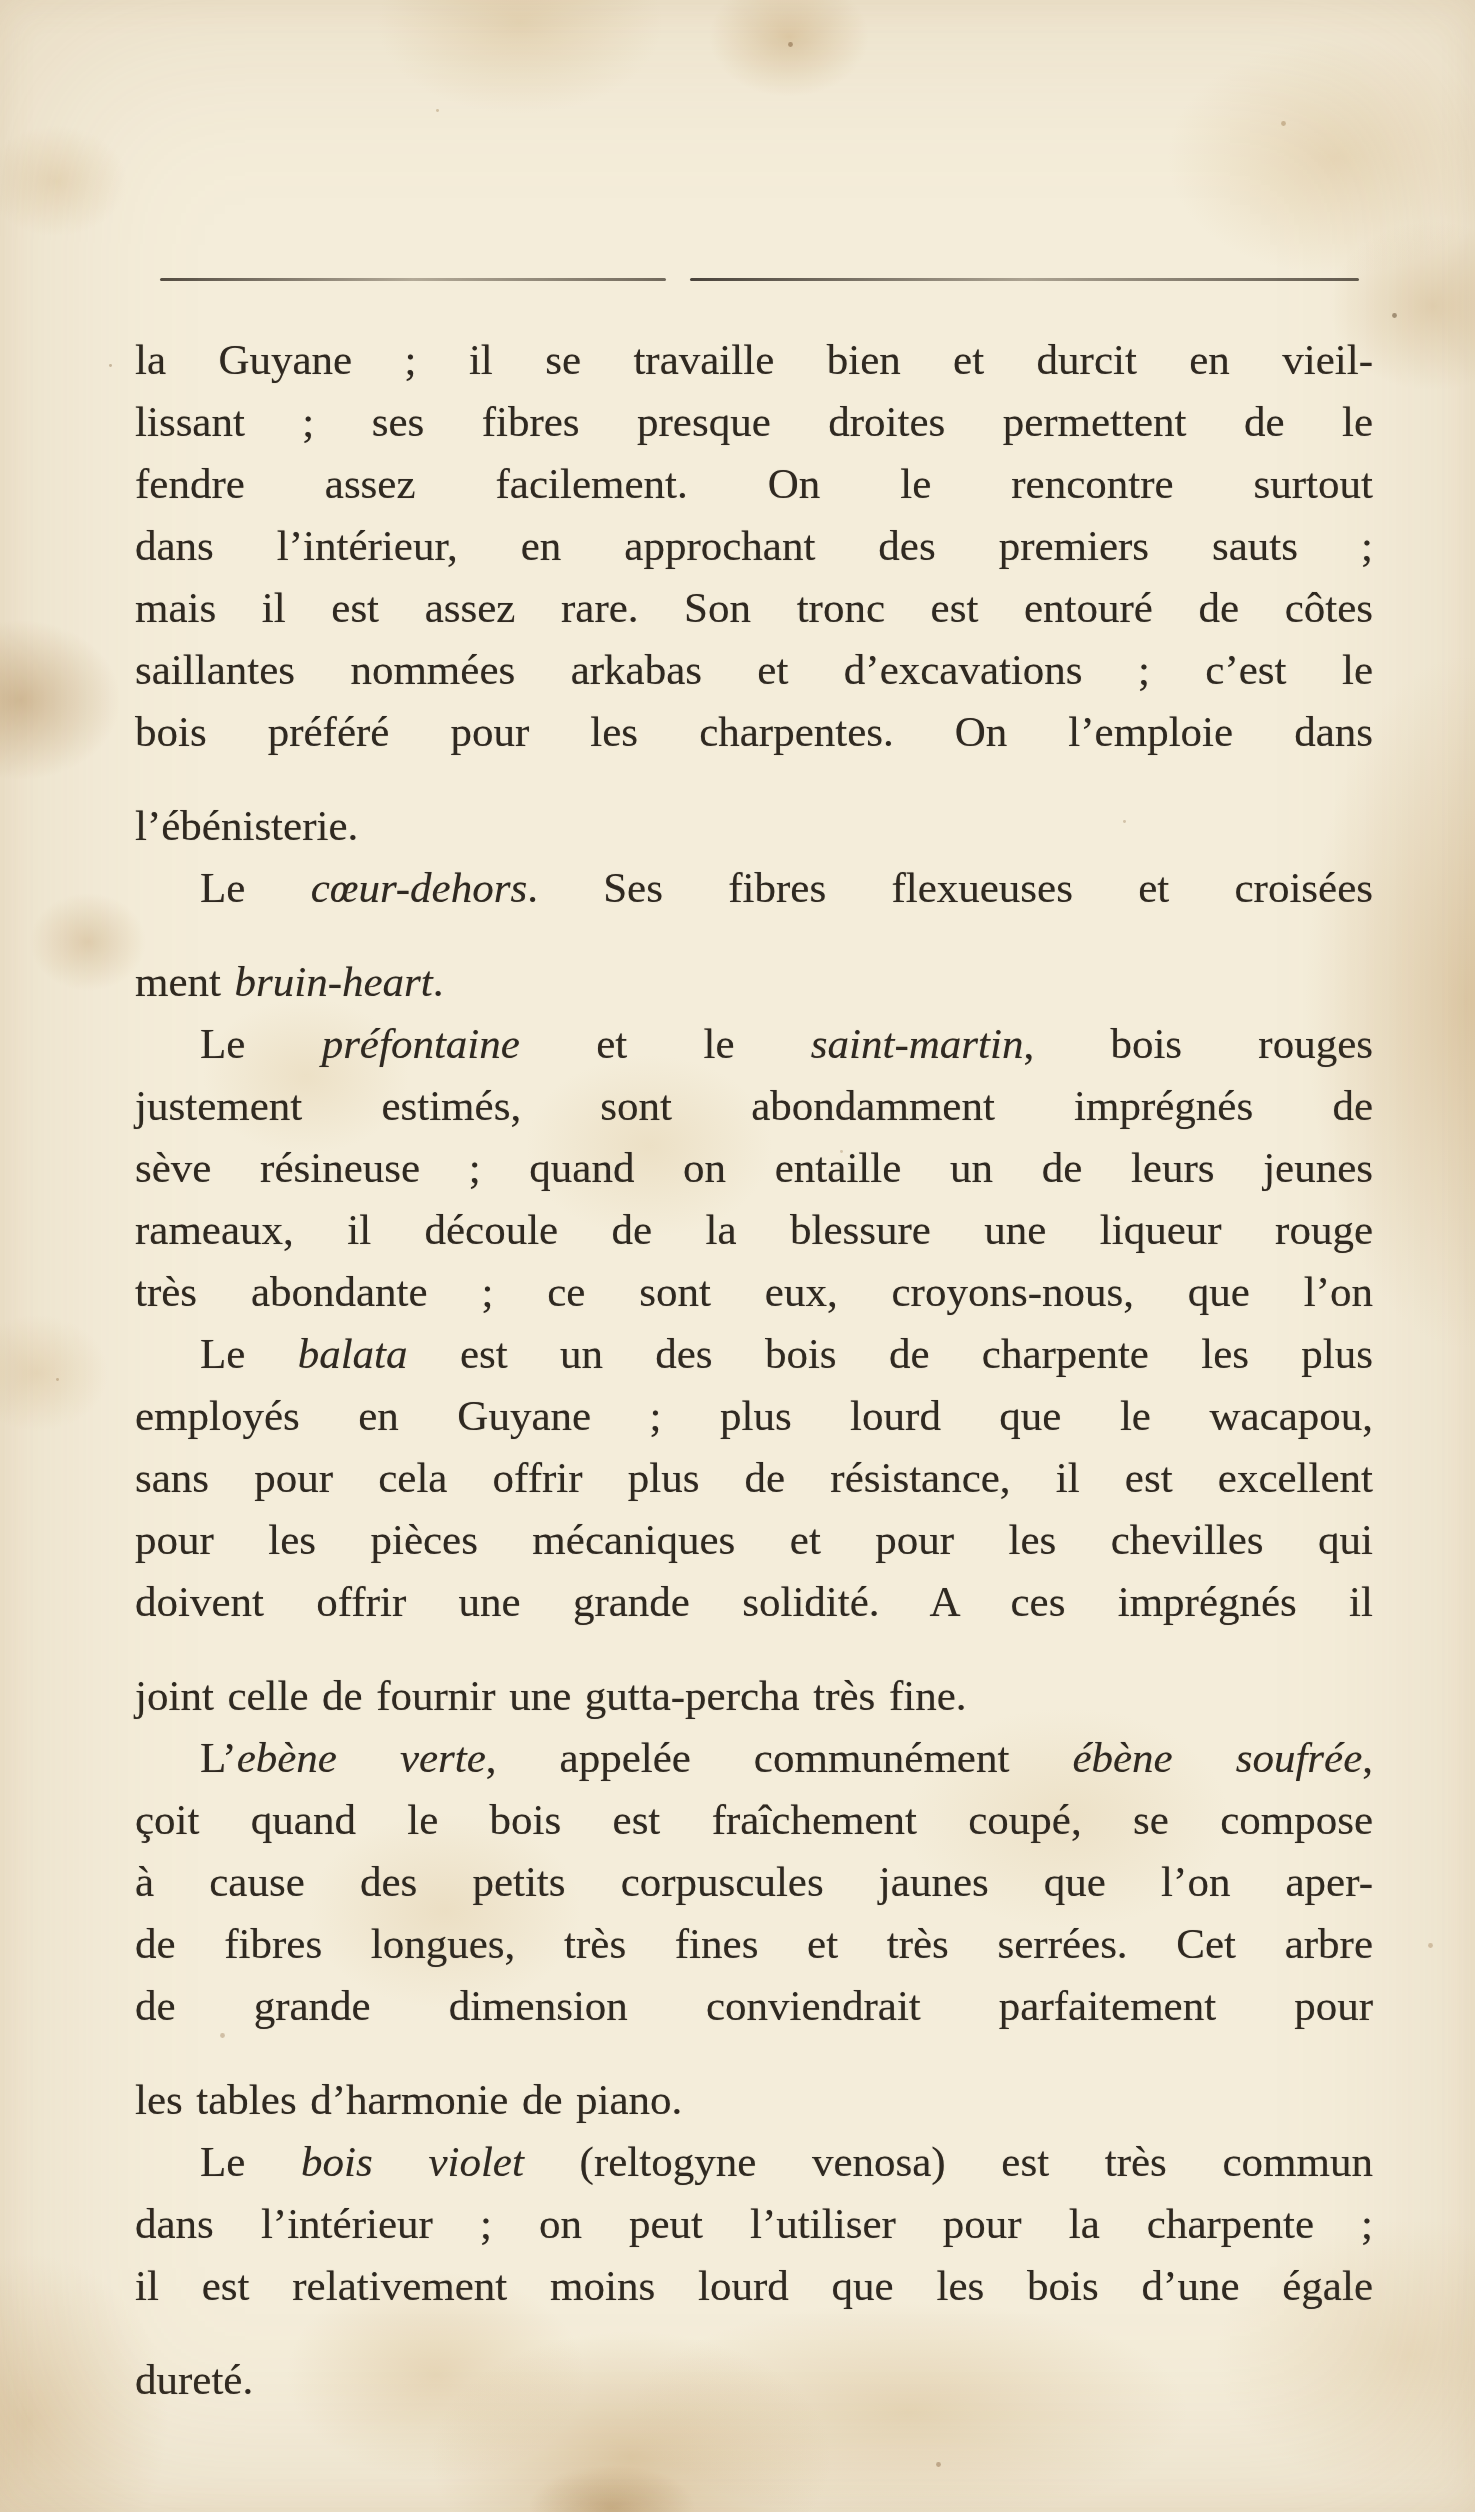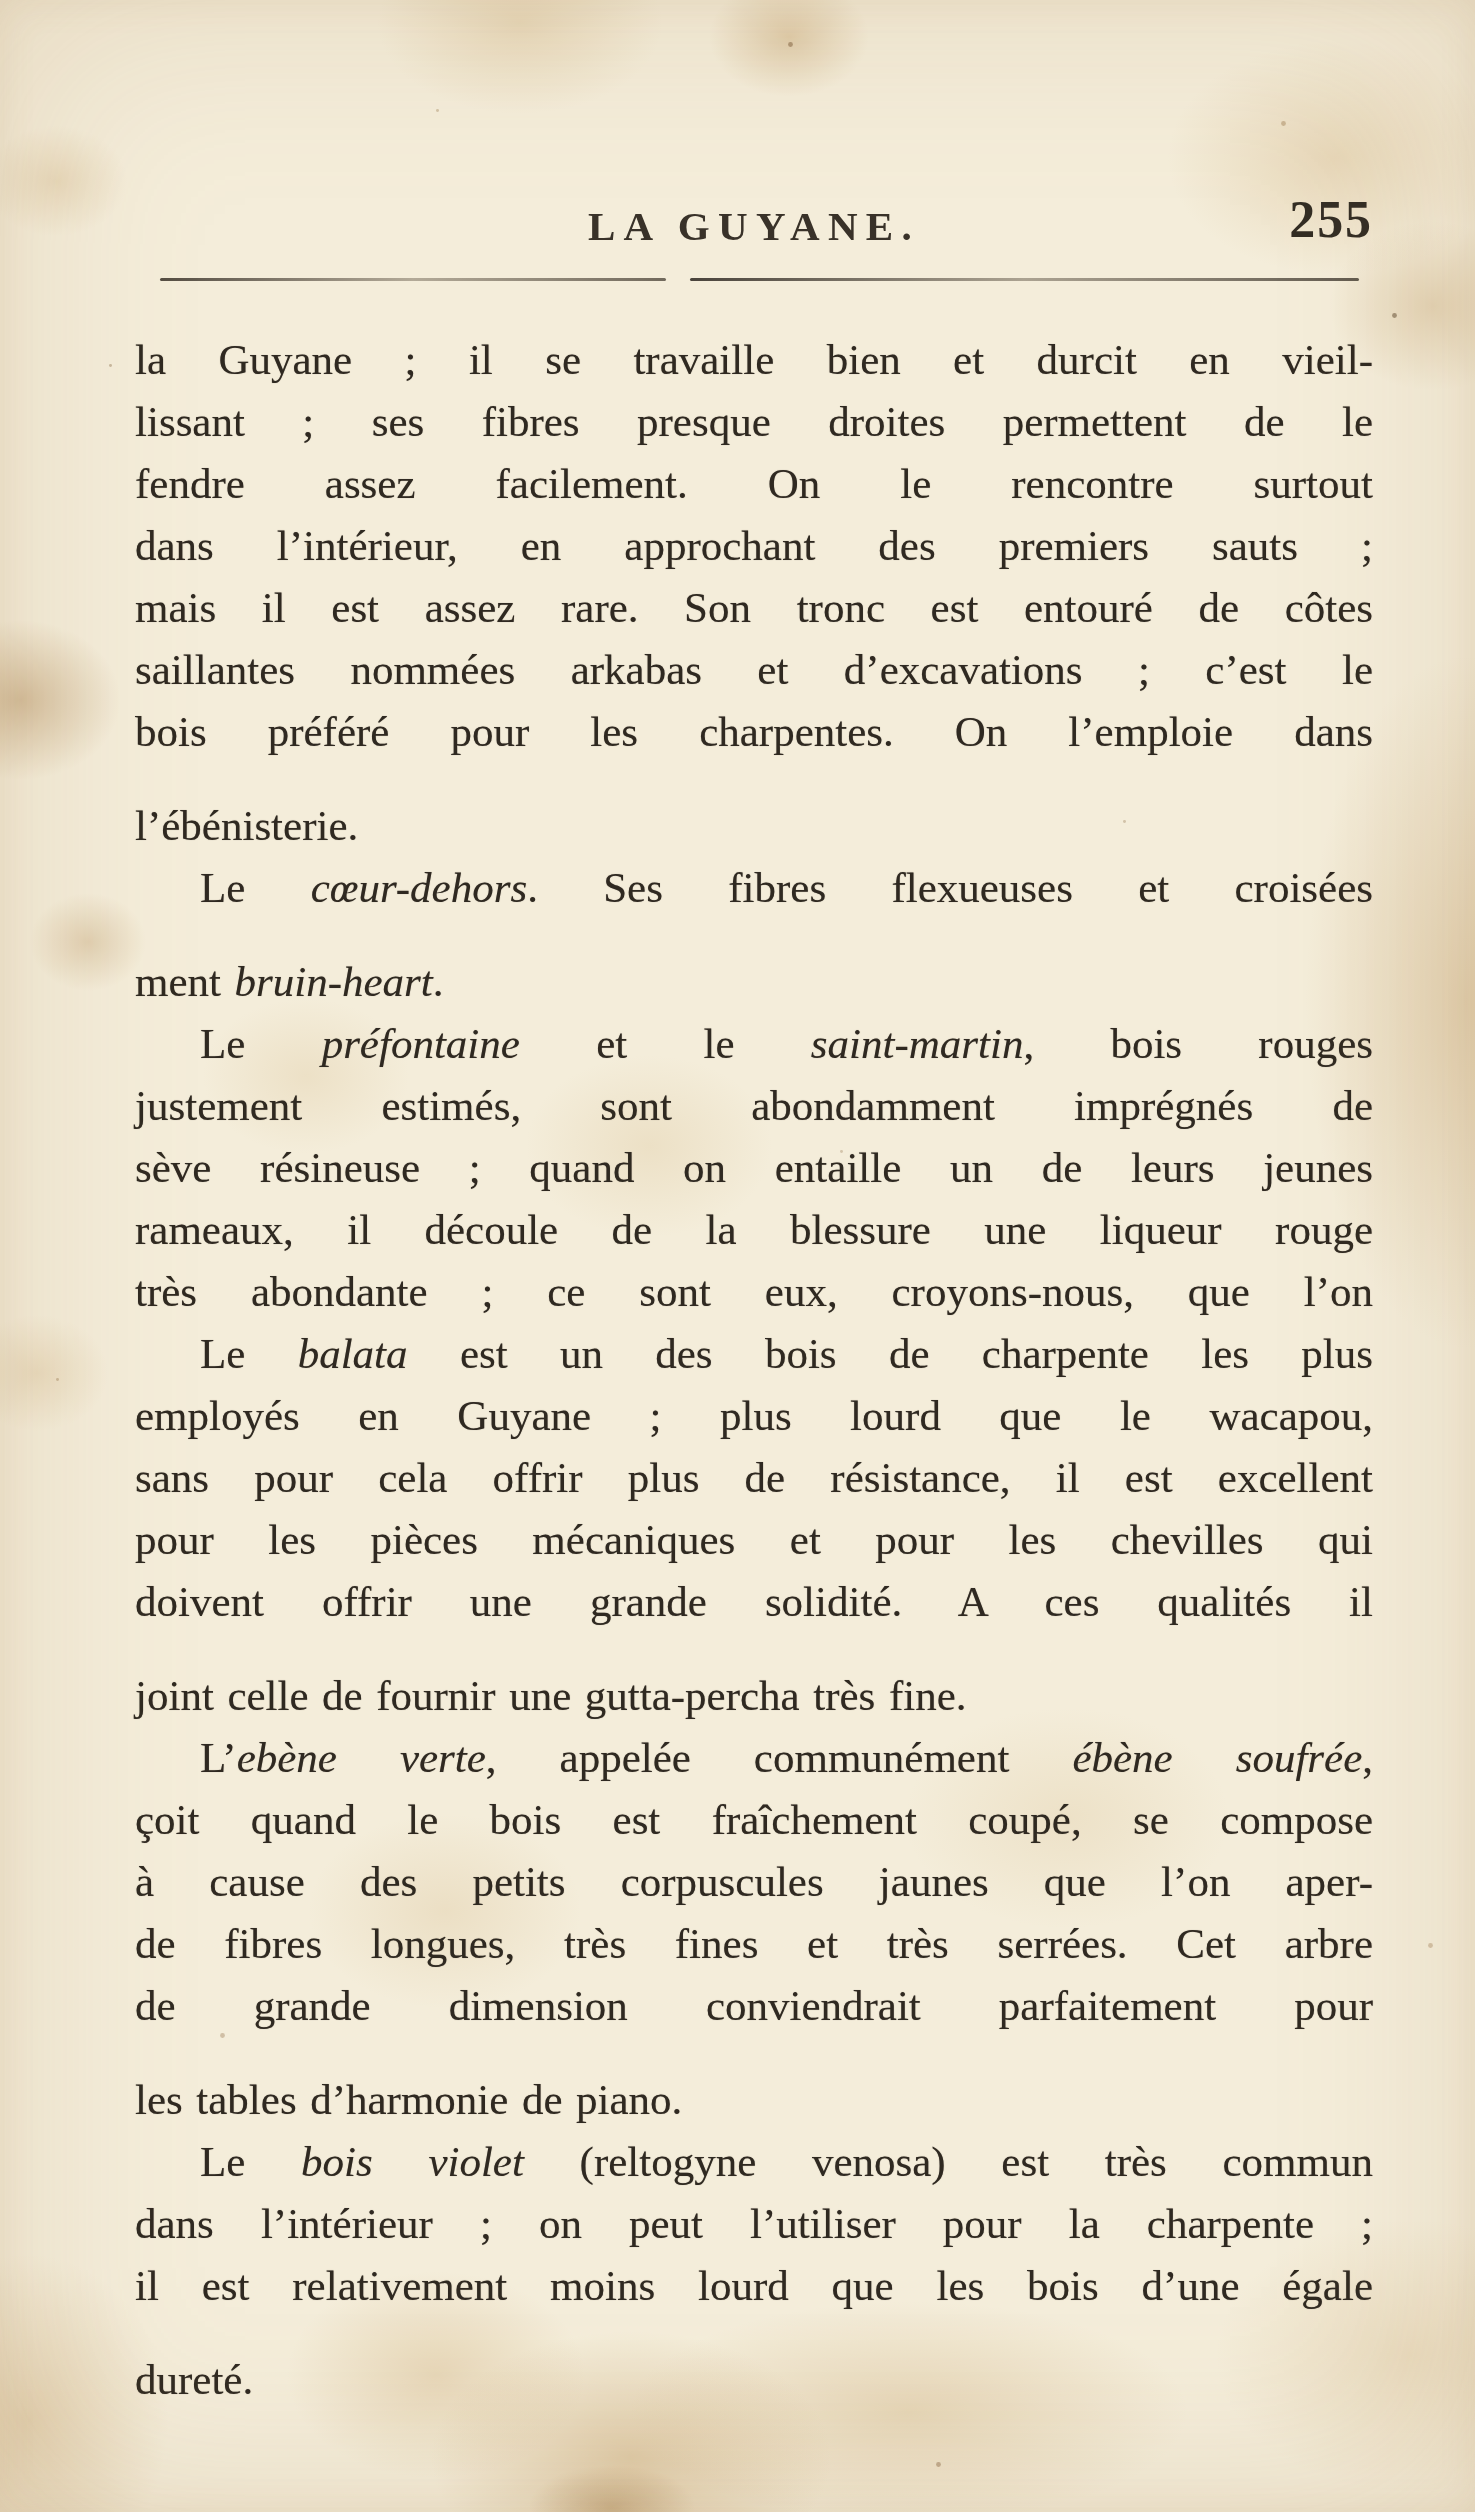--- a/index.html
+++ b/index.html
@@ -93,24 +93,20 @@
       56px 1378px 0 0 rgba(140,105,65,0.35),
       937px 2463px 0 0.9px rgba(130,95,60,0.42),
       306px 543px 0 0 rgba(150,115,70,0.32);
   }
 </style>
 </head>
 <body>
 
 <div class="page">
 
-  <header class="pagehead">
-    <div class="ptitle">LA GUYANE.</div>
-    <div class="pnum">255</div>
-  </header>
 
   <div class="rule">
     <span class="rule-seg rule-left"></span>
     <span class="rule-gap"></span>
     <span class="rule-seg rule-right"></span>
   </div>
 
   <main class="textblock">
       <div class="line"><span>la Guyane ; il se travaille bien et durcit en vieil-</span></div>
       <div class="line"><span>lissant ; ses fibres presque droites permettent de le</span></div>
@@ -124,21 +120,21 @@
       <div class="line parend"><span>ment </span><span class="it">bruin-heart</span><span>.</span></div>
       <div class="line indent"><span>Le </span><span class="it">préfontaine</span><span> et le </span><span class="it">saint-martin</span><span>, bois rouges</span></div>
       <div class="line"><span>justement estimés, sont abondamment imprégnés de</span></div>
       <div class="line"><span>sève résineuse ; quand on entaille un de leurs jeunes</span></div>
       <div class="line"><span>rameaux, il découle de la blessure une liqueur rouge</span></div>
       <div class="line"><span>très abondante ; ce sont eux, croyons-nous, que l’on</span></div>
       <div class="line indent"><span>Le </span><span class="it">balata</span><span> est un des bois de charpente les plus</span></div>
       <div class="line"><span>employés en Guyane ; plus lourd que le wacapou,</span></div>
       <div class="line"><span>sans pour cela offrir plus de résistance, il est excellent</span></div>
       <div class="line"><span>pour les pièces mécaniques et pour les chevilles qui</span></div>
-      <div class="line"><span>doivent offrir une grande solidité. A ces qualités il</span></div>
+      <div class="line"><span>doivent offrir une grande solidité. A ces imprégnés il</span></div>
       <div class="line parend"><span>joint celle de fournir une gutta-percha très fine.</span></div>
       <div class="line indent"><span>L’</span><span class="it">ebène verte</span><span>, appelée communément </span><span class="it">ébène soufrée</span><span>,</span></div>
       <div class="line"><span>çoit quand le bois est fraîchement coupé, se compose</span></div>
       <div class="line"><span>à cause des petits corpuscules jaunes que l’on aper-</span></div>
       <div class="line"><span>de fibres longues, très fines et très serrées. Cet arbre</span></div>
       <div class="line"><span>de grande dimension conviendrait parfaitement pour</span></div>
       <div class="line parend"><span>les tables d’harmonie de piano.</span></div>
       <div class="line indent"><span>Le </span><span class="it">bois violet</span><span> (reltogyne venosa) est très commun</span></div>
       <div class="line"><span>dans l’intérieur ; on peut l’utiliser pour la charpente ;</span></div>
       <div class="line"><span>il est relativement moins lourd que les bois d’une égale</span></div>

